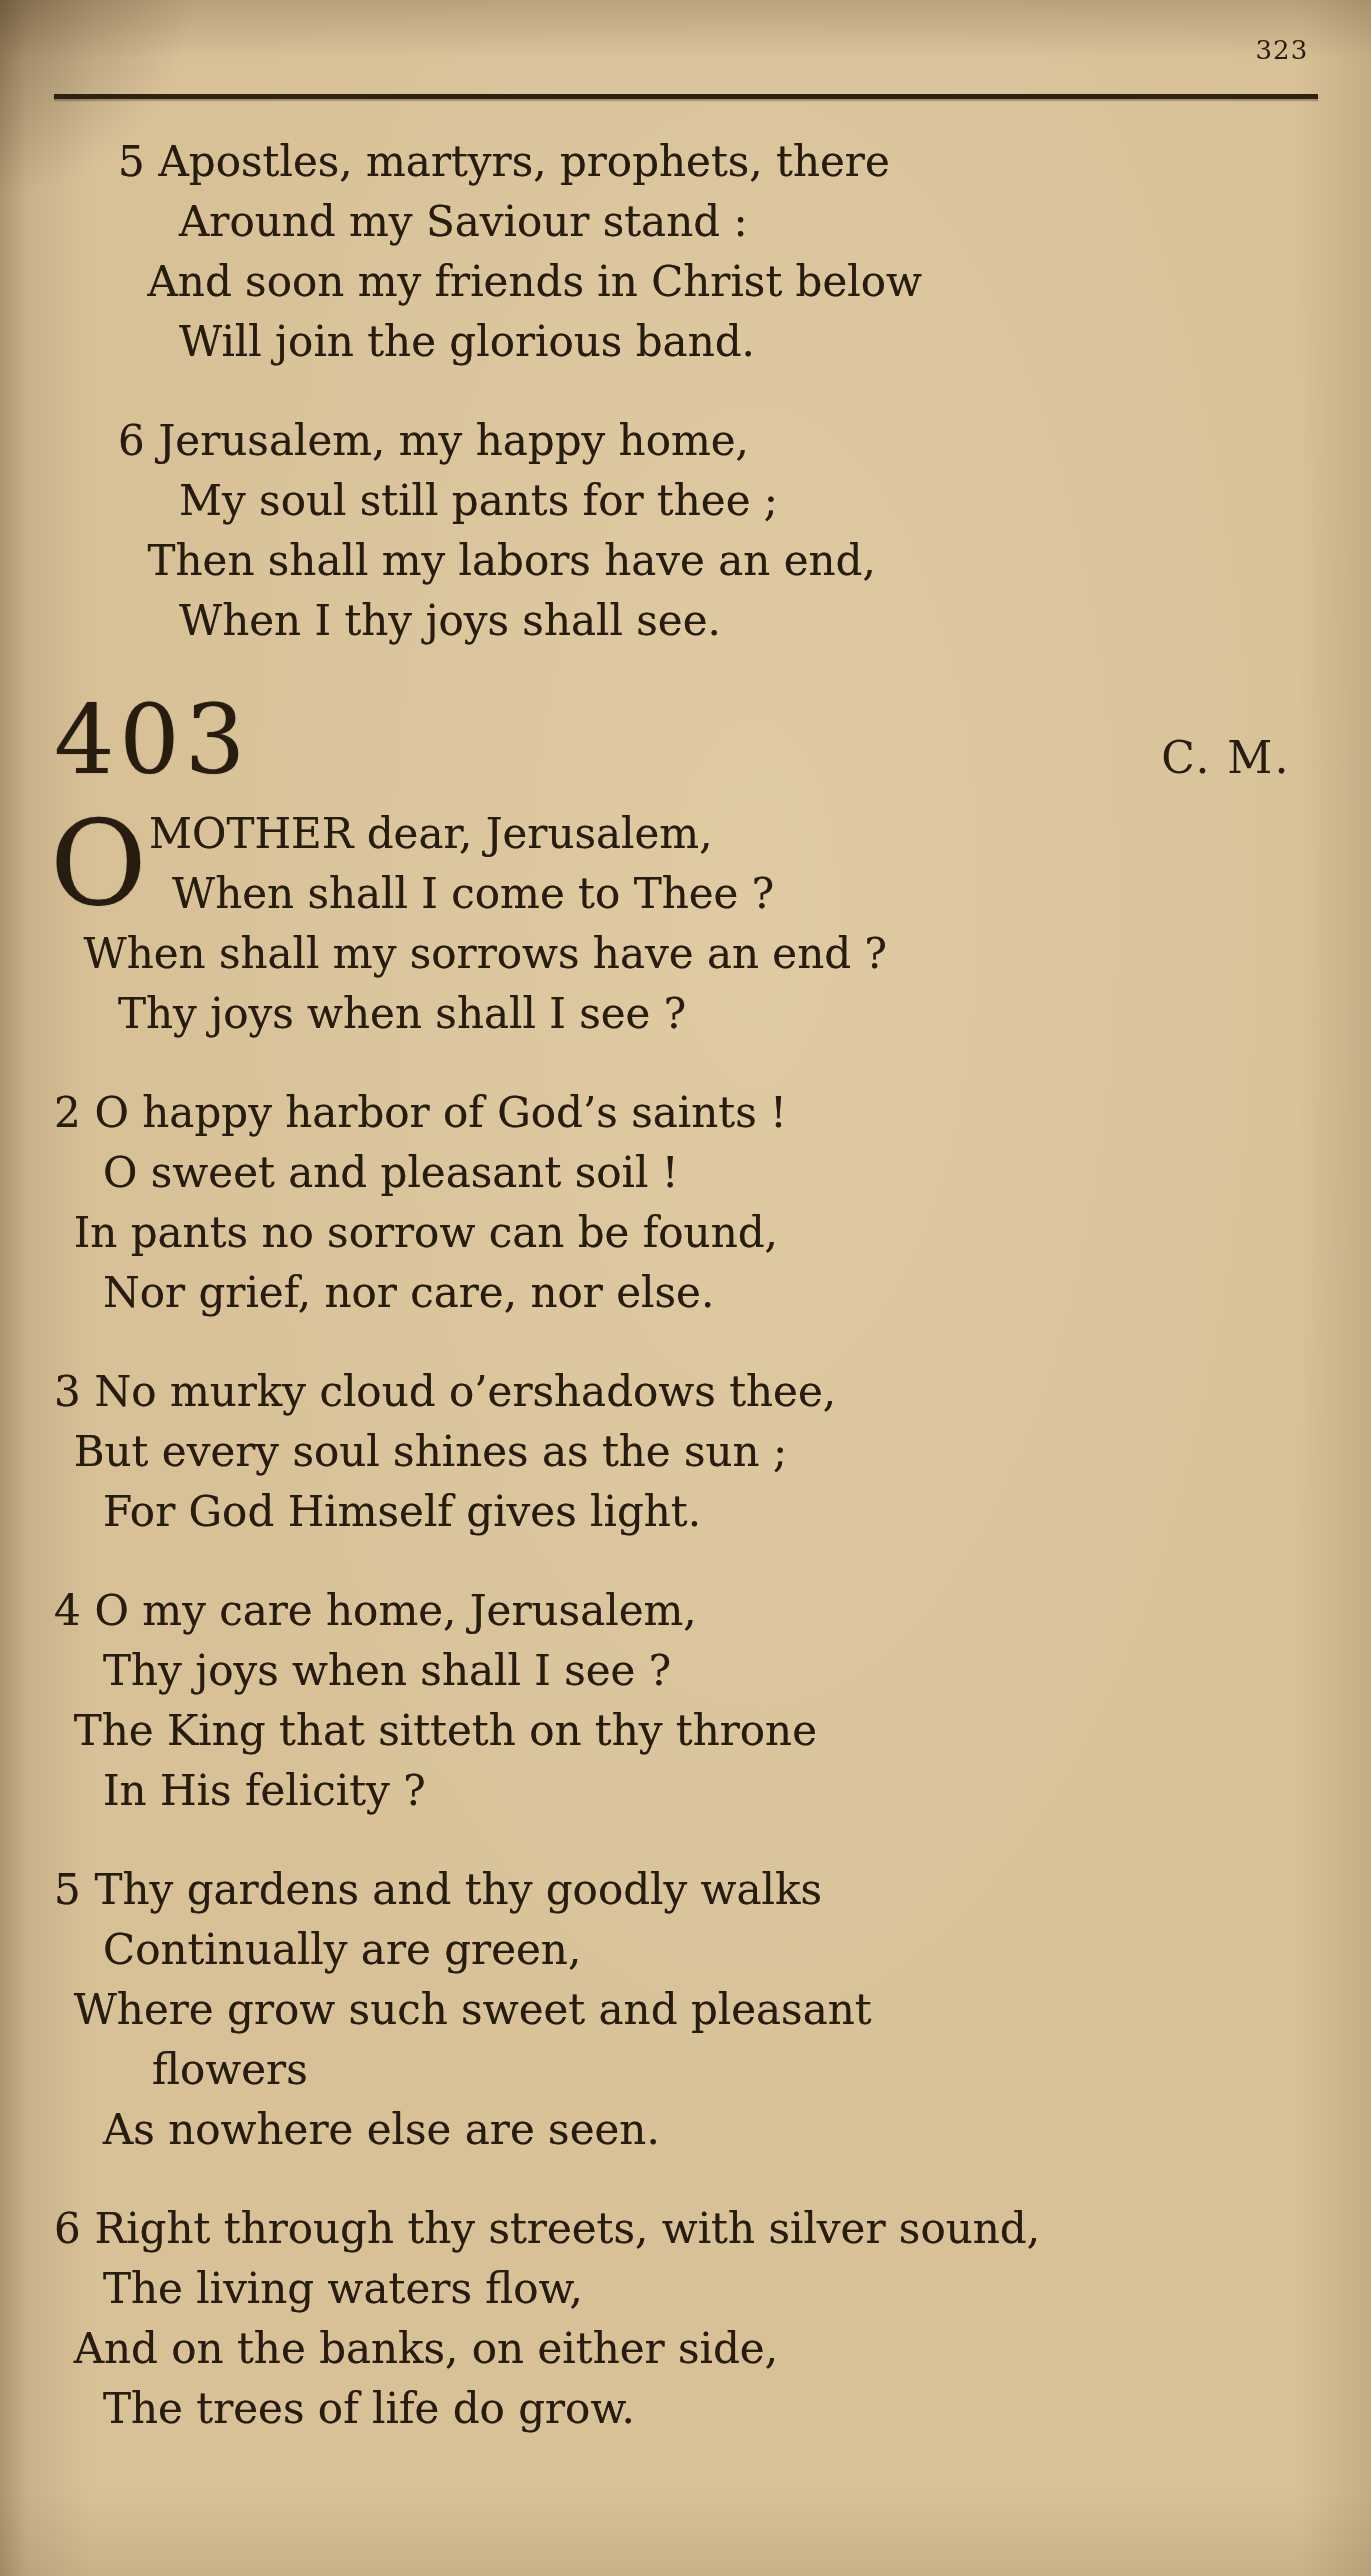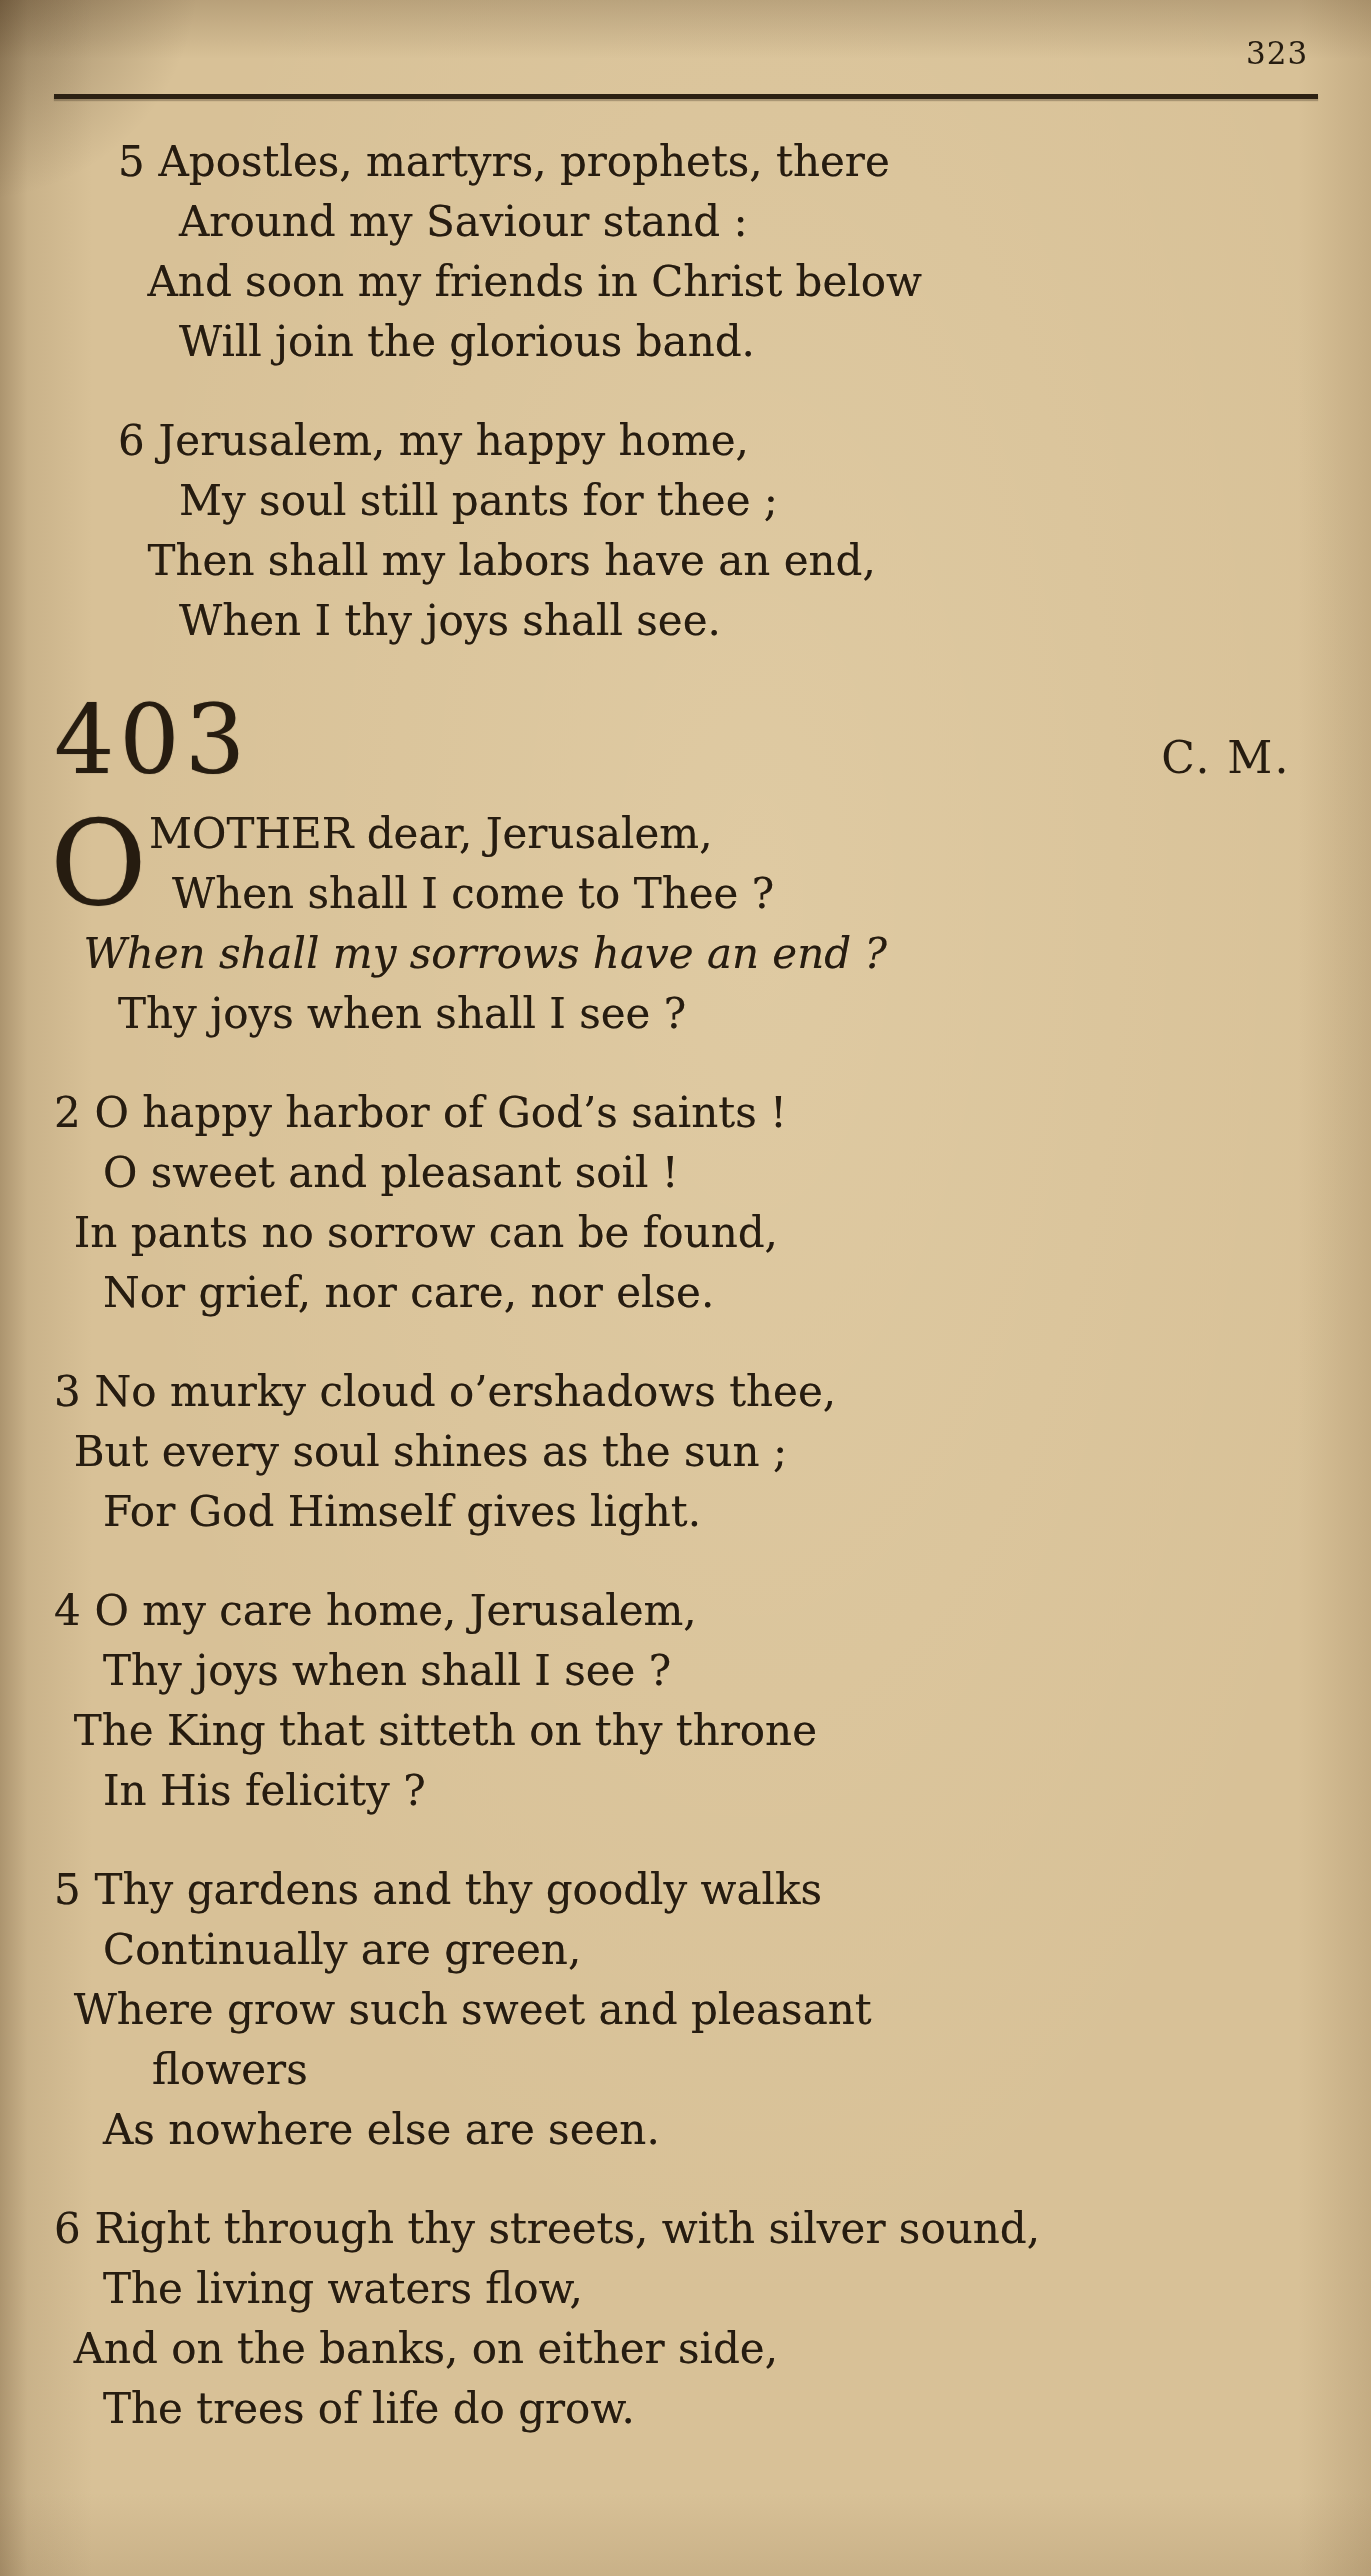--- a/index.html
+++ b/index.html
@@ -19,21 +19,21 @@
   }
   .page { padding: 29.5px 54px 0 54px; }
 
   .page-header { position: relative; height: 53px; }
   .running-title {
     position: absolute; left: 0; right: 0; top: 3.9px;
     text-align: center; font-size: 32px; letter-spacing: 5.9px;
   }
   .page-number {
     position: absolute; right: 9.8px; top: 5.9px;
-    font-size: 31px; letter-spacing: 1px;
+    font-size: 26px; letter-spacing: 1px;
   }
   .rule {
     height: 4.9px; background: #2c2113; margin-top: 11.8px;
     box-shadow: 0 2px 1px rgba(44,33,19,0.28);
   }
 
   .line {
     font-size: 42px; line-height: 60px; white-space: nowrap;
     text-shadow: 0 0 0.6px rgba(38,28,16,0.55);
   }
@@ -59,21 +59,21 @@
   .hymn-meter { font-size: 44px; letter-spacing: 2px; padding-right: 27.6px; }
 
   .opening-verse { position: relative; margin-bottom: 39px; }
   .drop-cap {
     position: absolute; left: -3.9px; top: 5.9px;
     font-size: 118px; line-height: 106px;
     text-shadow: 0 0 1px rgba(38,28,16,0.6);
   }
   .op-l1 { padding-left: 95px; }
   .op-l2 { padding-left: 118px; }
-  .op-l3 { padding-left: 29.5px; font-style: italic; }
+  .op-l3 { padding-left: 29.5px; }
   .op-l4 { padding-left: 64px; }
 </style>
 </head>
 <body>
 
 <div class="page">
 
   <header class="page-header">
     <span class="page-number">323</span>
   </header>

